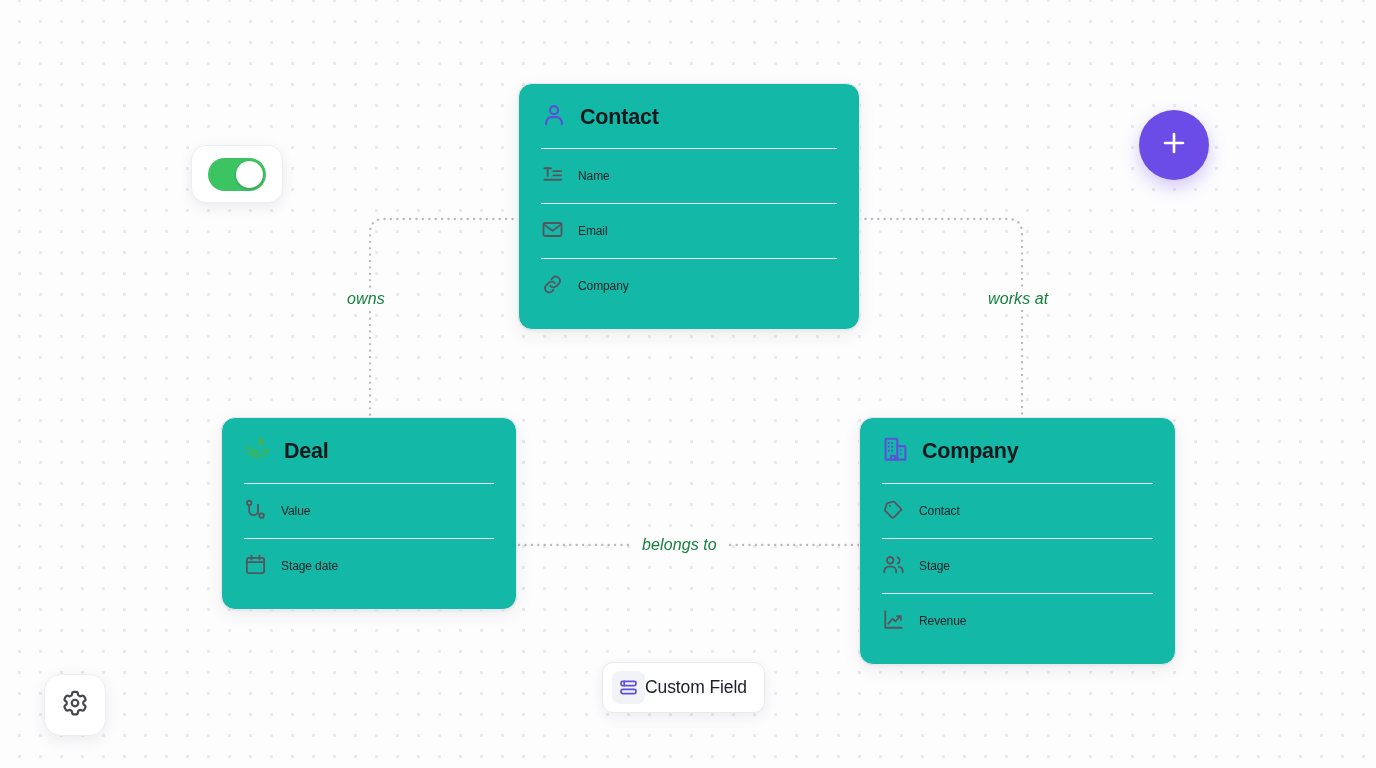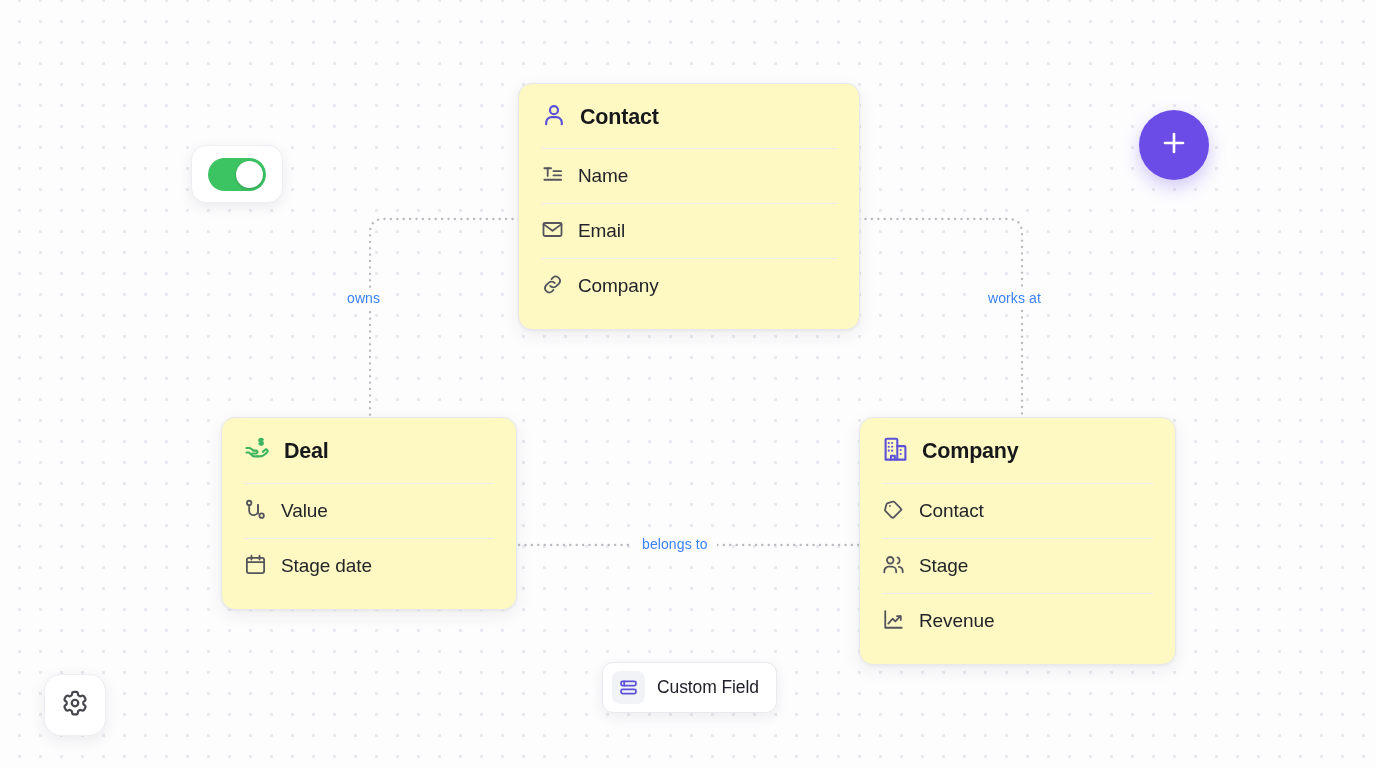--- a/index.html
+++ b/index.html
@@ -27,32 +27,33 @@
   }
   .conn-path {
     fill: none;
     stroke: #b9babf;
     stroke-width: 2.3;
     stroke-linecap: round;
     stroke-dasharray: 0.2 6.2;
   }
   .conn-label {
     position: absolute;
-    font-size: 14px;
-    color: #3b82f6;
+    font-size: 16px;
+    color: #15803d;
     letter-spacing: 0.1px;
     white-space: nowrap;
     background: #fdfdfe;
     padding: 2px 9px;
+    font-style: italic;
   }
 
   
   .card {
     position: absolute;
-    background: #fef9c3;
+    background: #14b8a6;
     border: 1px solid #e7e8ec;
     border-radius: 14px;
     box-shadow: 0 5px 18px rgba(40,42,60,0.075), 0 1px 3px rgba(40,42,60,0.05);
     box-sizing: border-box;
     overflow: hidden;
   }
   .card-header {
     display: flex;
     align-items: center;
     gap: 13px;
@@ -66,21 +67,21 @@
   }
   .card-rows { padding: 0 22px 16px 22px; }
   .row {
     display: flex;
     align-items: center;
     gap: 14px;
     height: 54px;
     border-top: 1px solid #ededf1;
   }
   .row .lbl {
-    font-size: 19px;
+    font-size: 12px;
     color: #23242a;
     letter-spacing: -0.1px;
   }
   .ic { display: block; flex: 0 0 auto; }
 
   
   #card-contact { left: 518px; top: 83px;  width: 342px; }
   #card-deal    { left: 221px; top: 417px; width: 296px; }
   #card-company { left: 859px; top: 417px; width: 317px; }
 
@@ -133,21 +134,20 @@
 
   
   #custom-field-chip {
     position: absolute; left: 602px; top: 662px;
     height: 49px;
     background: #ffffff;
     border: 1px solid #e9eaee;
     border-radius: 11px;
     box-shadow: 0 4px 14px rgba(40,42,60,0.08);
     display: flex; align-items: center;
-    gap: 12px;
     padding: 0 17px 0 9px;
     cursor: pointer;
   }
   #custom-field-chip .chip-ic {
     width: 33px; height: 33px;
     background: #f2f3f7;
     border-radius: 8px;
     display: flex; align-items: center; justify-content: center;
     flex: 0 0 auto;
   }

